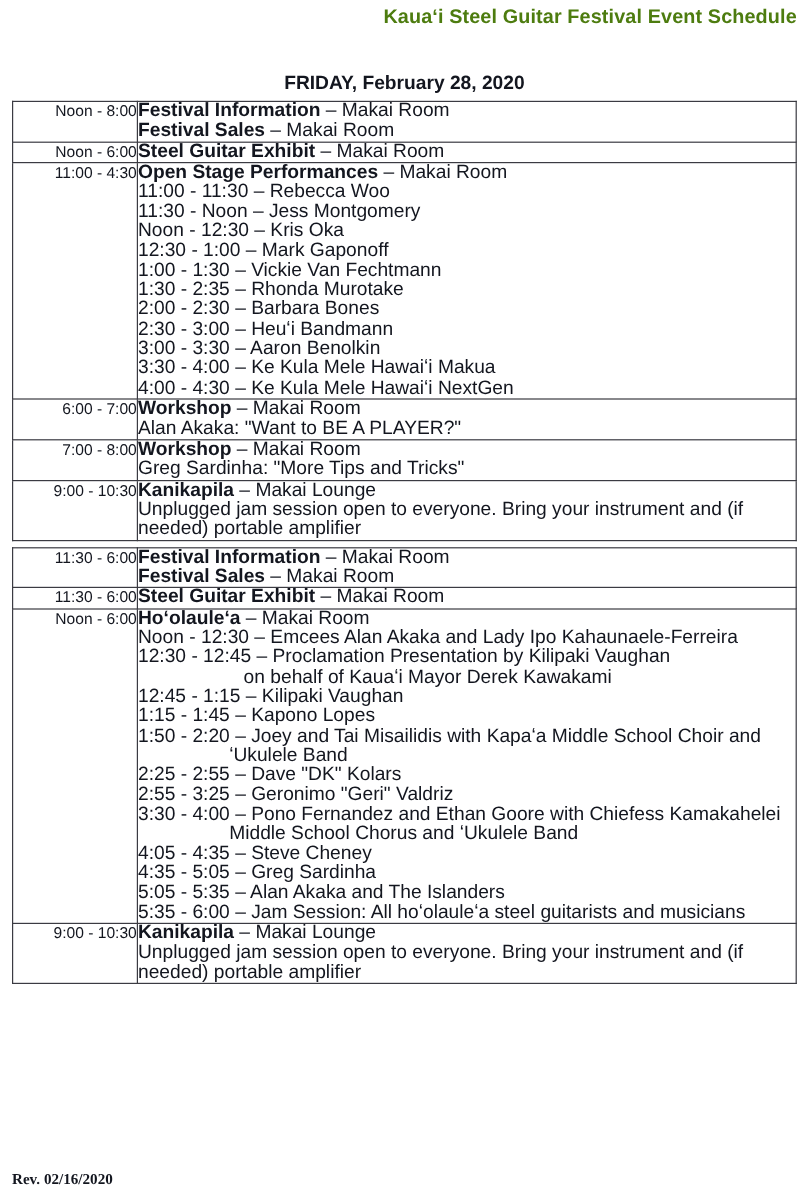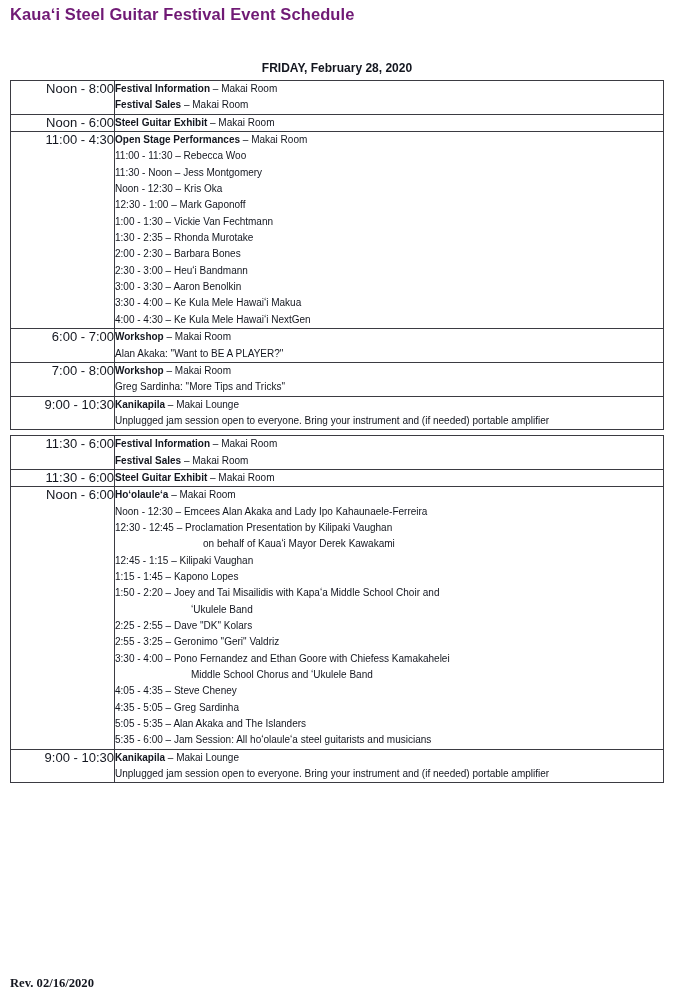--- a/index.html
+++ b/index.html
@@ -15,32 +15,32 @@
     overflow: hidden;
   }
   .page {
     position: relative;
     width: 674px;
     height: 994px;
     box-sizing: border-box;
     padding: 0 10px;
   }
   .doc-title {
-    text-align: left;
+    text-align: right;
     font-weight: bold;
     font-size: 16.5px;
     letter-spacing: 0.1px;
     margin: 5px 0 0 0;
     padding: 0;
-    color: #701a75;
+    color: #4d7c0f;
   }
   .day-heading {
     text-align: center;
     font-weight: bold;
-    font-size: 12px;
+    font-size: 16px;
     color: #13161f;
   }
   #friday-heading { margin-top: 37px; }
   #saturday-heading { margin-top: 14px; }
 
   table.schedule {
     width: 100%;
     border-collapse: collapse;
     table-layout: fixed;
     margin-top: 5px;
@@ -54,21 +54,21 @@
   td.time-cell {
     width: 103px;
     text-align: right;
     vertical-align: middle;
     font-size: 13px;
     padding: 3px 4px;
     white-space: nowrap;
   }
   td.detail-cell {
     padding: 2px 4px 3px 5px;
-    font-size: 10px;
+    font-size: 16px;
     line-height: 16.35px;
   }
   .line { white-space: nowrap; }
   .line.wrap { white-space: normal; }
   .head-line { font-weight: bold; }
   .head-line .room { font-weight: normal; }
   .indent-1 { padding-left: 76px; }
   .indent-2 { padding-left: 88px; }
 
   .footer {

